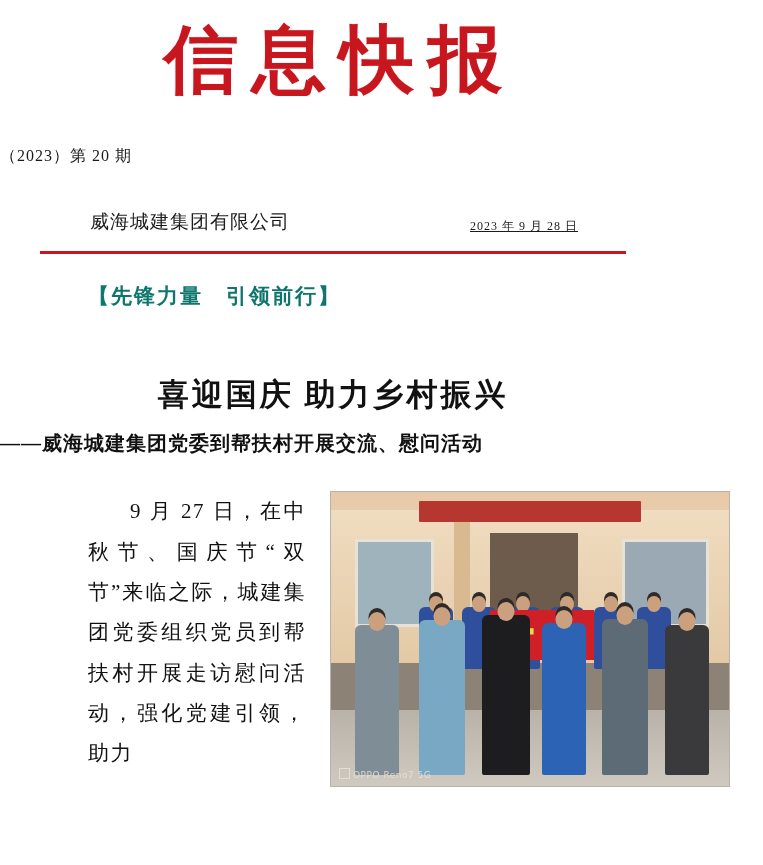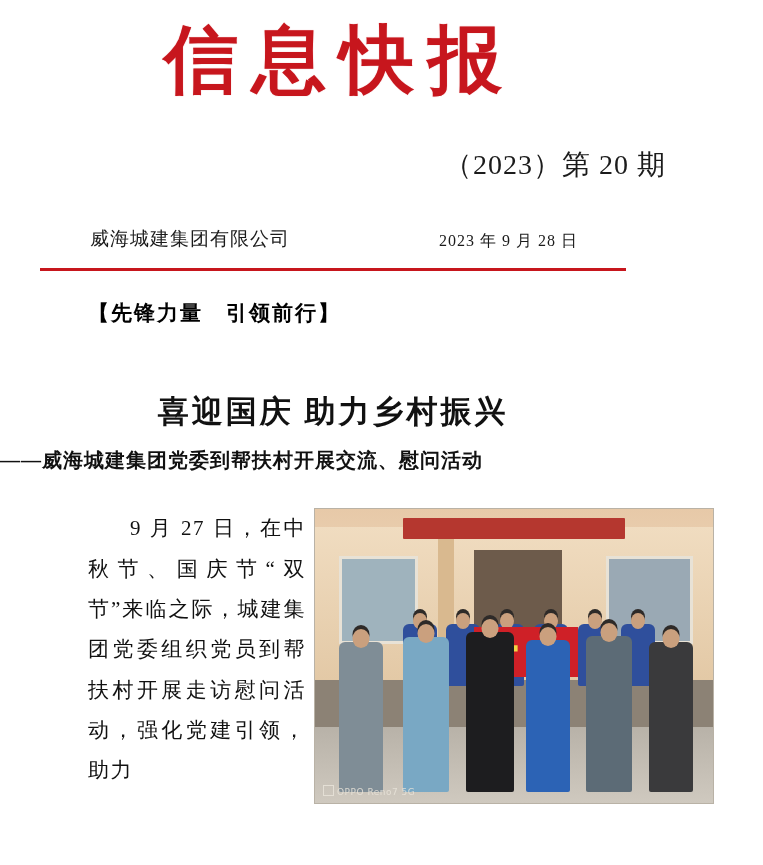--- a/index.html
+++ b/index.html
@@ -32,22 +32,22 @@
     font-size: 74px;
     font-weight: bold;
     color: #c7161d;
     letter-spacing: 14px;
     line-height: 1.22;
     text-indent: 14px;
     text-shadow: 0 0 1px rgba(199,22,29,0.45);
   }
   .issue-line {
     margin-top: 42px;
-    text-align: right;
-    font-size: 28px;
+    text-align: left;
+    font-size: 16px;
     color: #1b1b1b;
     letter-spacing: 1px;
     font-family: "Liberation Serif", serif;
   }
 
   
   .pub-row {
     margin-top: 42px;
     padding: 0 88px 0 90px;
     display: flex;
@@ -55,35 +55,36 @@
     justify-content: space-between;
     font-size: 19px;
     color: #1b1b1b;
     letter-spacing: 1px;
   }
   .pub-left {
     white-space: nowrap;
   }
   .pub-right {
     white-space: nowrap;
-    font-size: 16px;
+    font-size: 12px;
+    text-decoration: underline;
   }
   .rule {
     margin: 16px 40px 0 40px;
     height: 3px;
     background: #c7161d;
   }
 
   
   .section-tag {
     margin: 28px 0 0 88px;
     font-size: 21px;
     font-weight: bold;
     letter-spacing: 2px;
-    color: #000000;
+    color: #0f766e;
   }
 
   
   .headline {
     margin-top: 64px;
     text-align: center;
     font-size: 31px;
     font-weight: bold;
     letter-spacing: 3px;
     color: #111;
@@ -111,21 +112,21 @@
     letter-spacing: 1.5px;
     text-align: justify;
     color: #111;
   }
   .body-col p {
     margin: 0;
     text-indent: 2em;
   }
 
   .photo {
-    margin-left: 8px;
+    margin-left: 24px;
     width: 400px;
     height: 296px;
     position: relative;
     overflow: hidden;
     background: #8c8275;
     flex: 0 0 400px;
     border: 1px solid #b9b2a6;
     box-sizing: border-box;
   }
   

